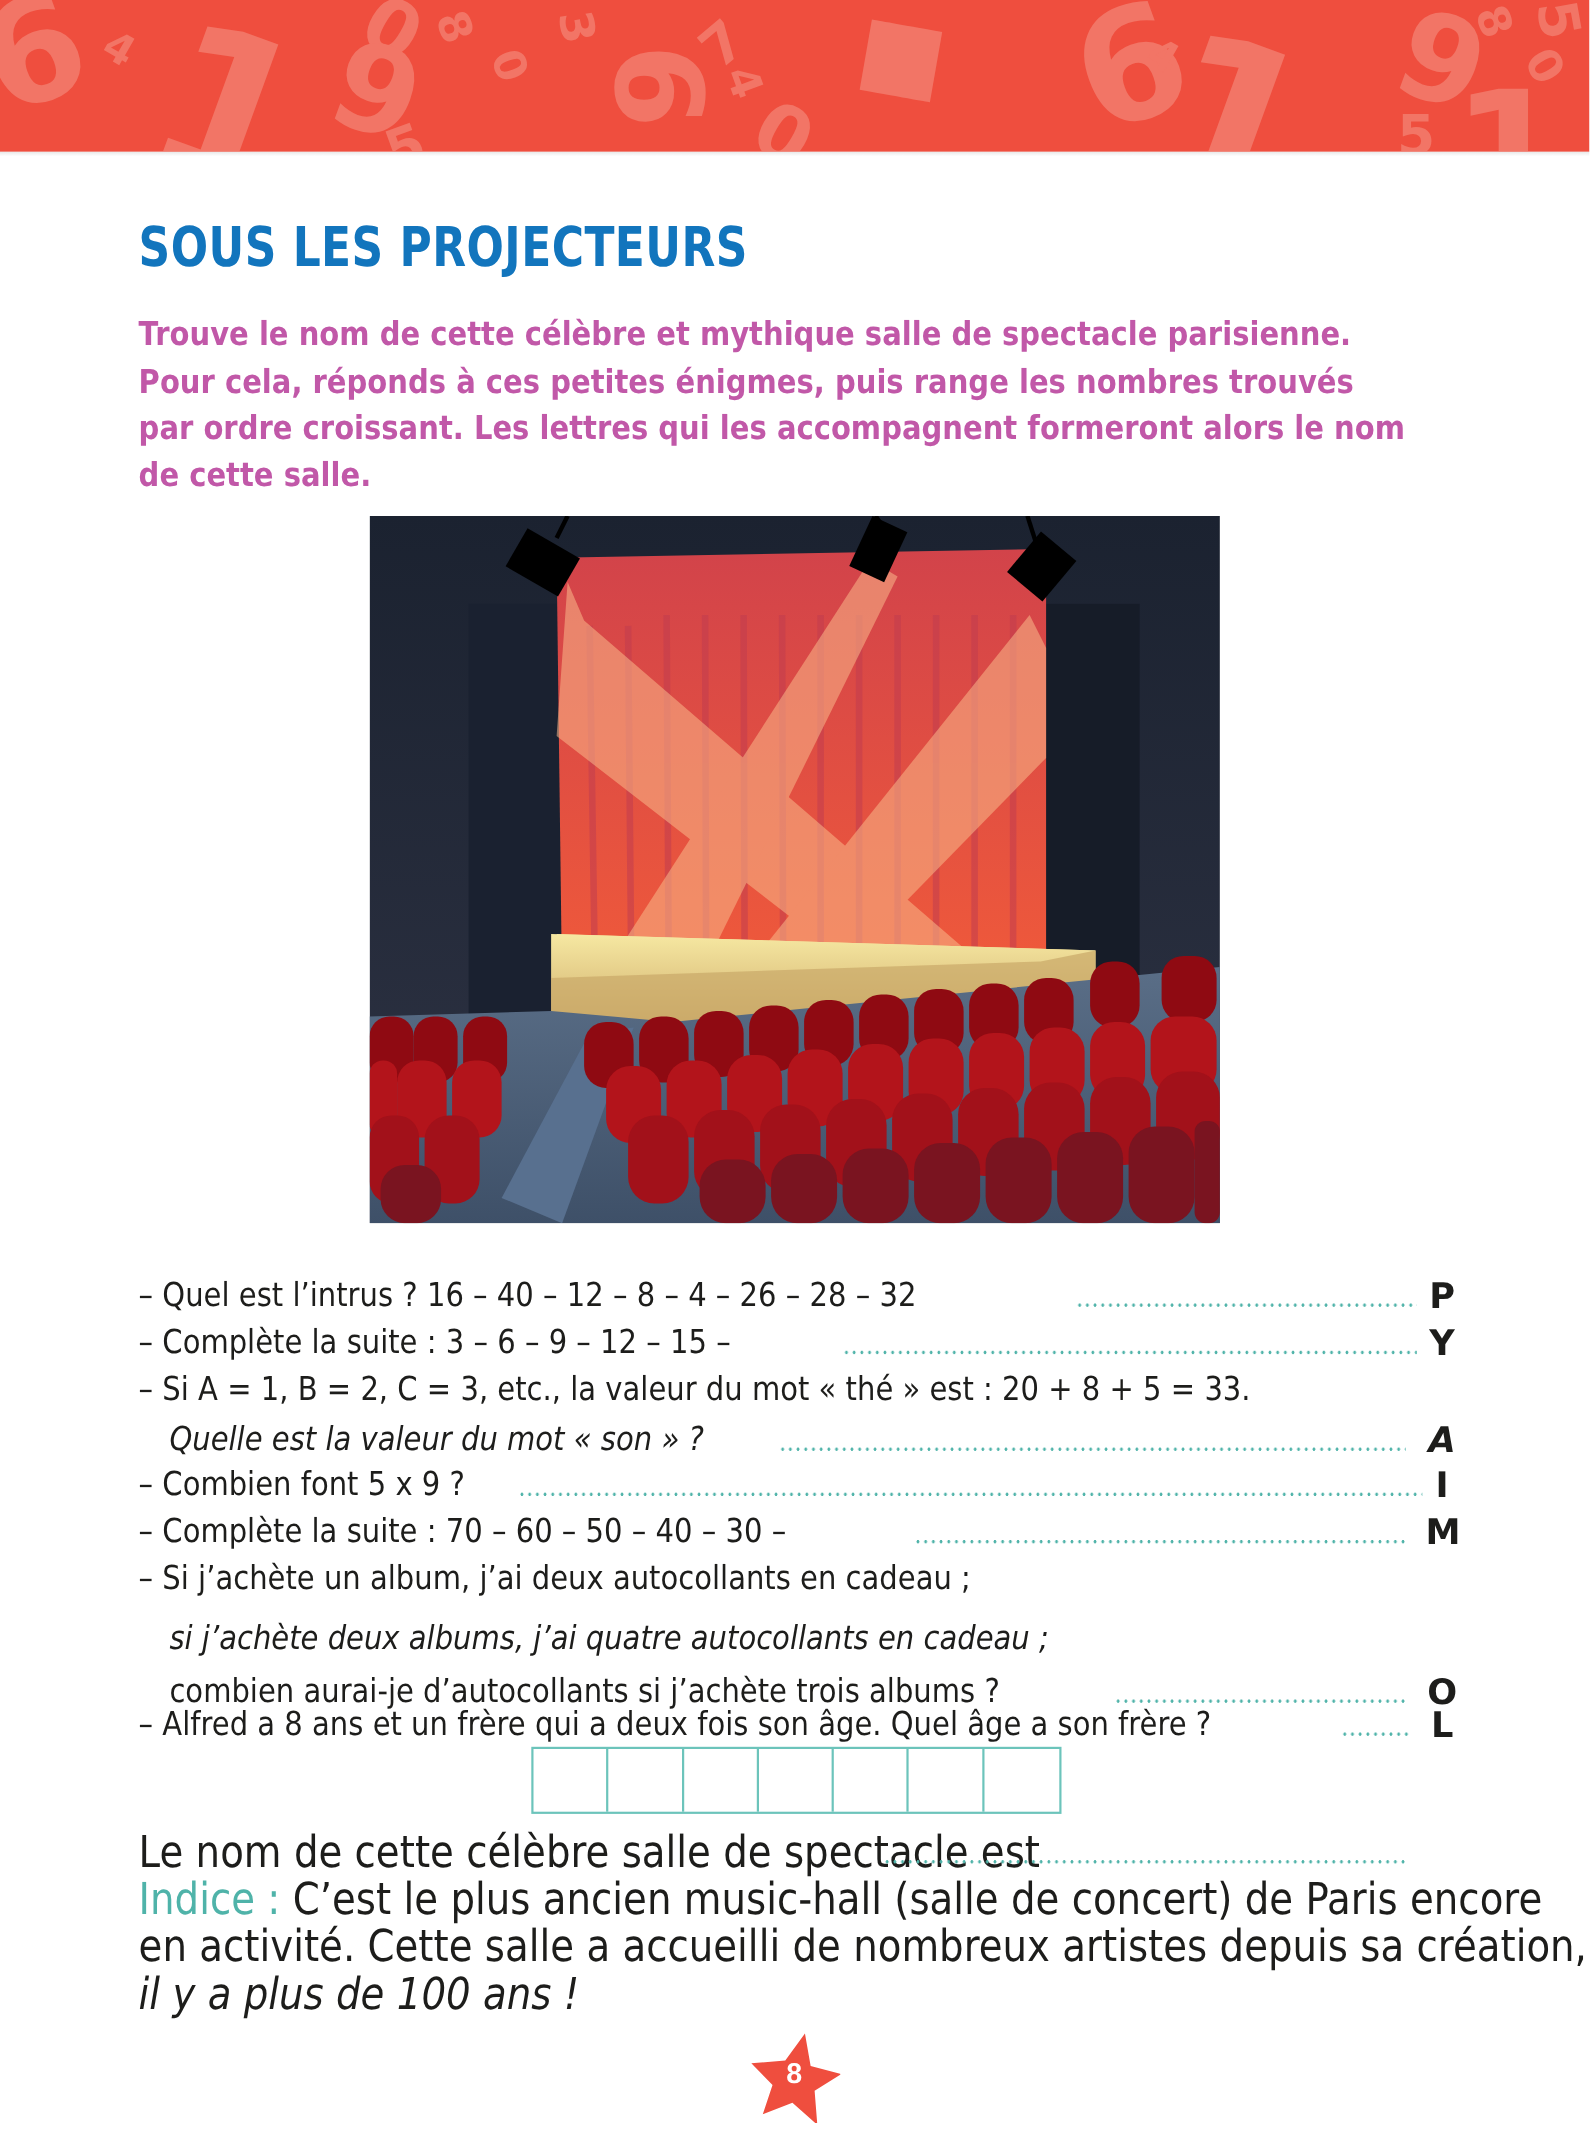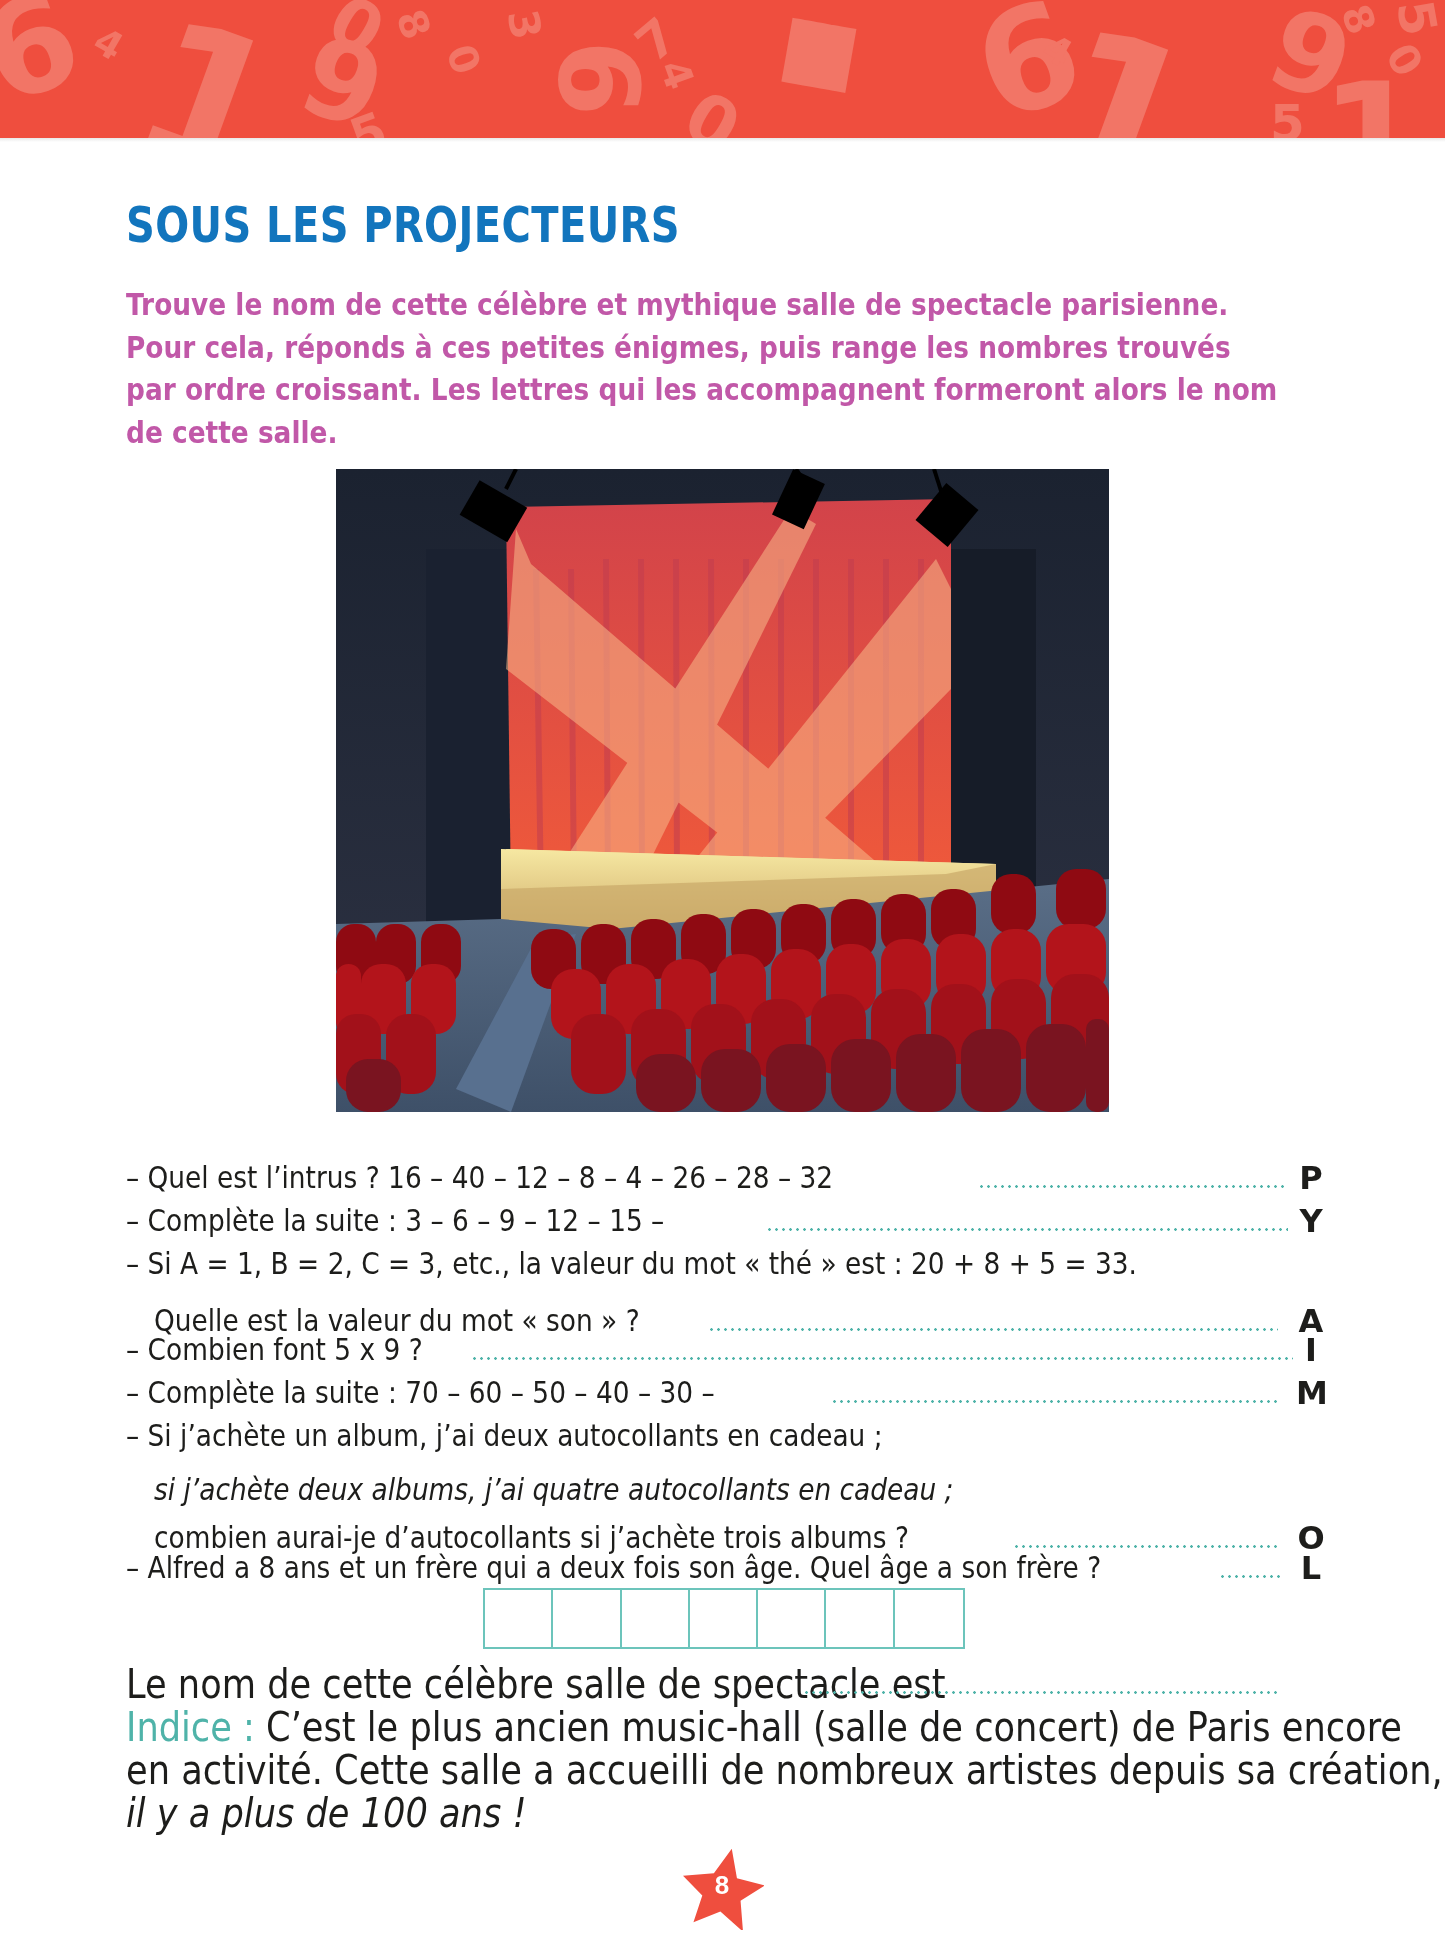--- a/index.html
+++ b/index.html
@@ -256,21 +256,21 @@
     <span class="answer-letter">P</span>
   </div>
   <div class="q-line" style="top:43px;">
     <span class="q-text">– Complète la suite : 3 – 6 – 9 – 12 – 15 –</span>
     <span class="dots" style="left:640px; width:522px;"></span>
     <span class="answer-letter">Y</span>
   </div>
   <div class="q-line" style="top:86px;">
     <span class="q-text">– Si A = 1, B = 2, C = 3, etc., la valeur du mot « thé » est : 20 + 8 + 5 = 33.</span>
   </div>
-  <div class="q-line" style="top:143px;">
+  <div class="q-line" style="top:131px;font-style:italic;">
     <span class="q-text indent">Quelle est la valeur du mot « son » ?</span>
     <span class="dots" style="left:582px; width:570px;"></span>
     <span class="answer-letter">A</span>
   </div>
   <div class="q-line" style="top:172px;">
     <span class="q-text">– Combien font 5 x 9 ?</span>
     <span class="dots" style="left:345px; width:822px;"></span>
     <span class="answer-letter">I</span>
   </div>
   <div class="q-line" style="top:215px;">

